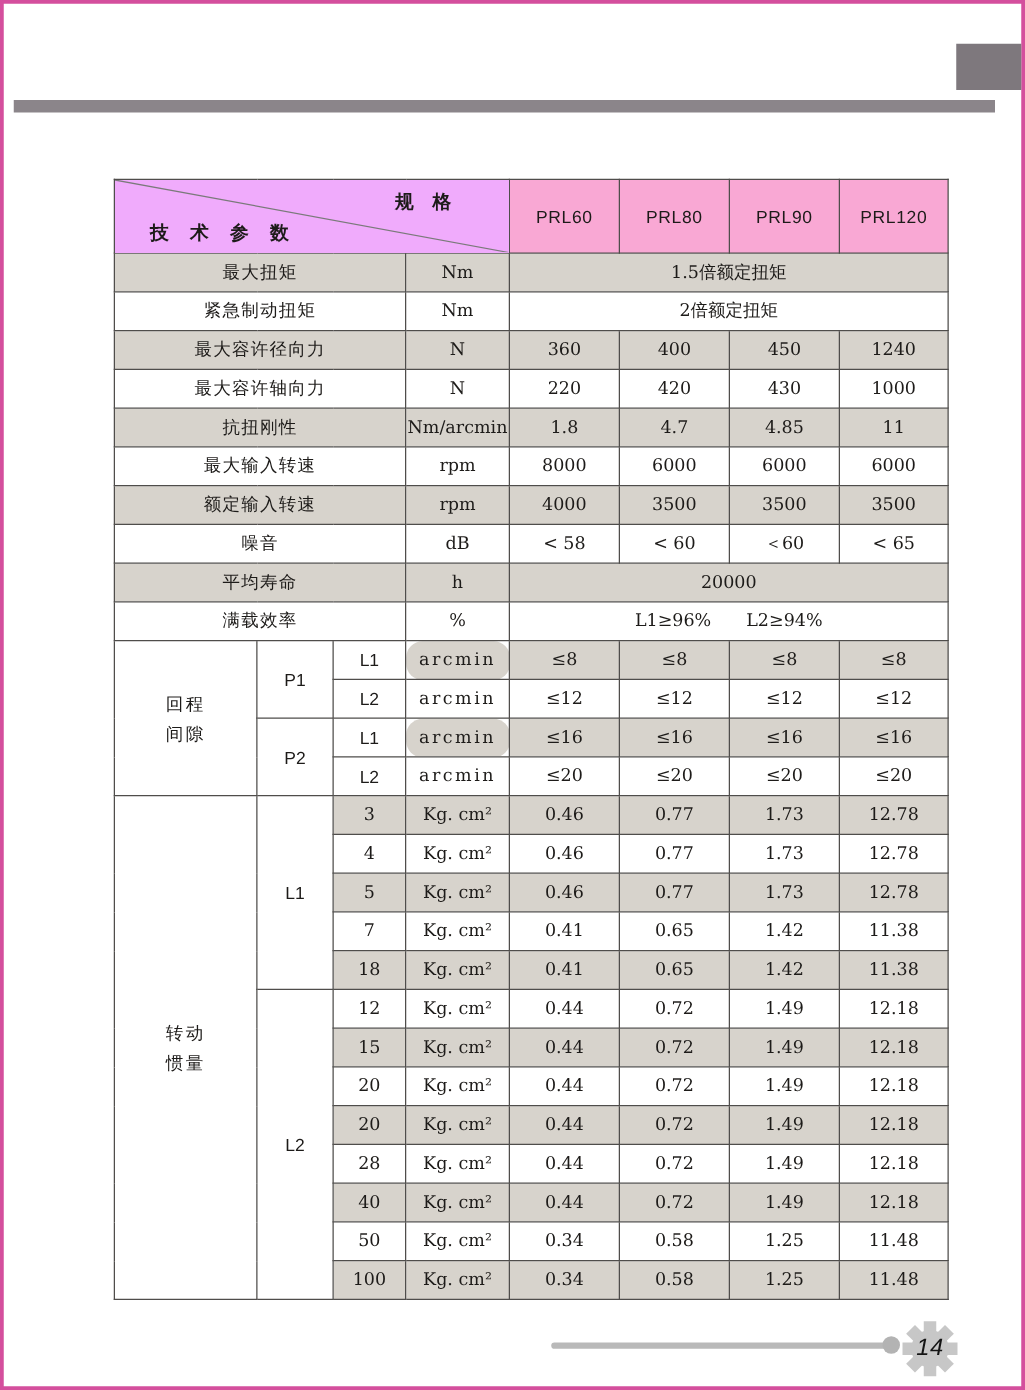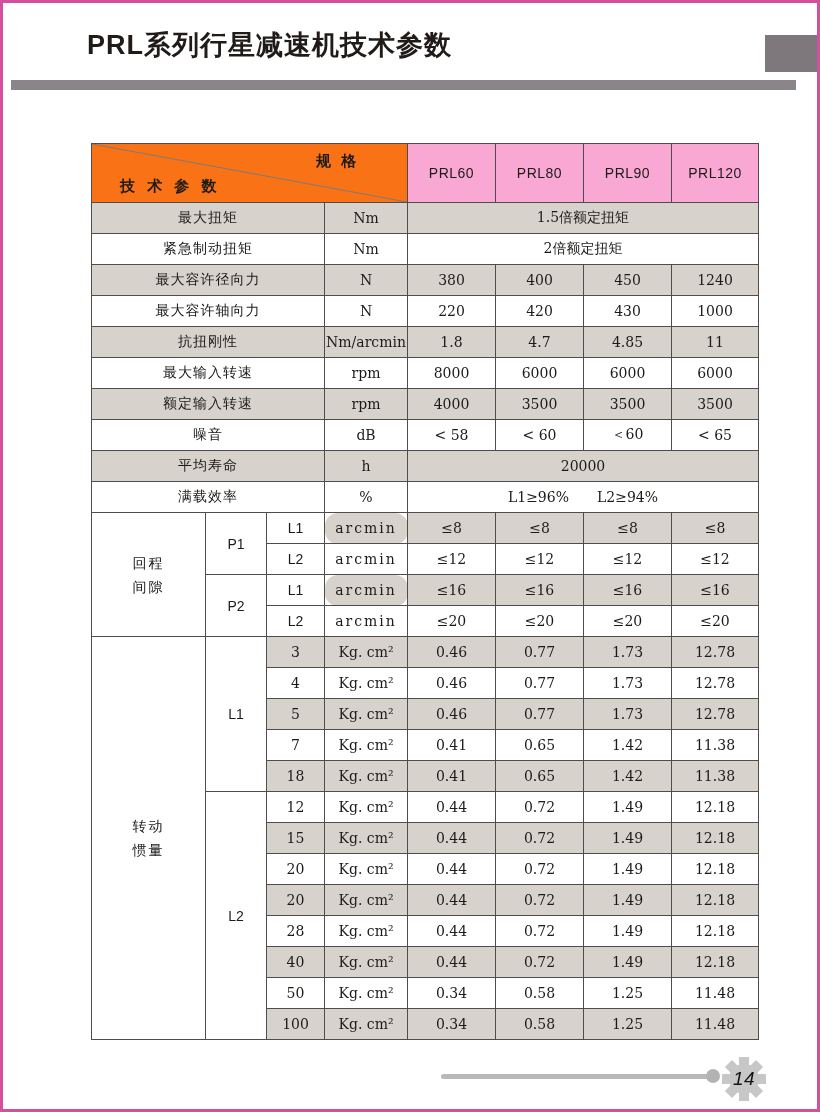--- a/index.html
+++ b/index.html
@@ -22,21 +22,21 @@
   }
   tr.hdr td { height:58px; }
   .colhead { font-size:16px; letter-spacing:0.5px; background:#f9a8d4; }
   .sh { background:#d7d3cc; }
   .lbl { font-size:14px; letter-spacing:1px; }
   .num, .unit { font-family:"DejaVu Serif","Liberation Serif",serif; font-size:14px; }
   .arc { letter-spacing:2px;border-radius:13px; }
   .seclbl { white-space:pre-line; font-size:14px; letter-spacing:2px; line-height:24px; background:#ffffff; }
   .grade { font-family:Liberation Sans, sans-serif; font-size:14px; background:#ffffff; }
 
-  .corner-cell { position:relative; background:#f97316; }
+  .corner-cell { position:relative; background:#f0abfc;font-family:Liberation Mono, monospace; }
   .corner-cell svg { position:absolute; left:0; top:0; width:100%; height:100%; }
   .corner-spec { position:absolute; top:8px; left:224px; font-size:15px; font-weight:bold; letter-spacing:3px; white-space:nowrap; }
   .corner-param { position:absolute; bottom:6px; left:28px; font-size:15px; font-weight:bold; letter-spacing:4px; white-space:nowrap; }
 
   .eff-wrap { display:flex; justify-content:center; gap:28px; font-family:"DejaVu Serif","Liberation Serif",serif; }
 
   .footer-line { position:absolute; left:438px; top:1071px; width:272px; height:5px; background:#b9b9b9; border-radius:3px; }
   .footer-dot  { position:absolute; left:703px; top:1066px; width:14px; height:14px; border-radius:50%; background:#b3b3b3; }
   .gear-badge  { position:absolute; left:718px; top:1053px; width:46px; height:46px; }
   .gear-badge svg { position:absolute; left:0; top:0; }
@@ -44,21 +44,20 @@
     position:absolute; left:0; top:0; width:46px; height:46px;
     display:flex; align-items:center; justify-content:center;
     font-size:19px; color:#141414; letter-spacing:0.5px;font-style:italic;
   }
 </style>
 </head>
 <body>
 
 <div class="page">
 
-  <div class="title">PRL系列行星减速机技术参数</div>
   <div class="title-bar"></div>
   <div class="corner-block"></div>
 
   <table class="spec">
     <colgroup>
       <col style="width:114px">
         <col style="width:61px">
         <col style="width:58px">
         <col style="width:83px">
       <col style="width:88px">
@@ -90,21 +89,21 @@
 
     <tr>
       <td colspan="3" class="lbl">紧急制动扭矩</td>
       <td class="unit">Nm</td>
       <td colspan="4" class="num">2倍额定扭矩</td>
     </tr>
 
     <tr>
       <td colspan="3" class="lbl sh">最大容许径向力</td>
       <td class="unit sh">N</td>
-      <td class="num sh">380</td>
+      <td class="num sh">360</td>
       <td class="num sh">400</td>
       <td class="num sh">450</td>
       <td class="num sh">1240</td>
     </tr>
 
     <tr>
       <td colspan="3" class="lbl">最大容许轴向力</td>
       <td class="unit">N</td>
       <td class="num">220</td>
       <td class="num">420</td>

